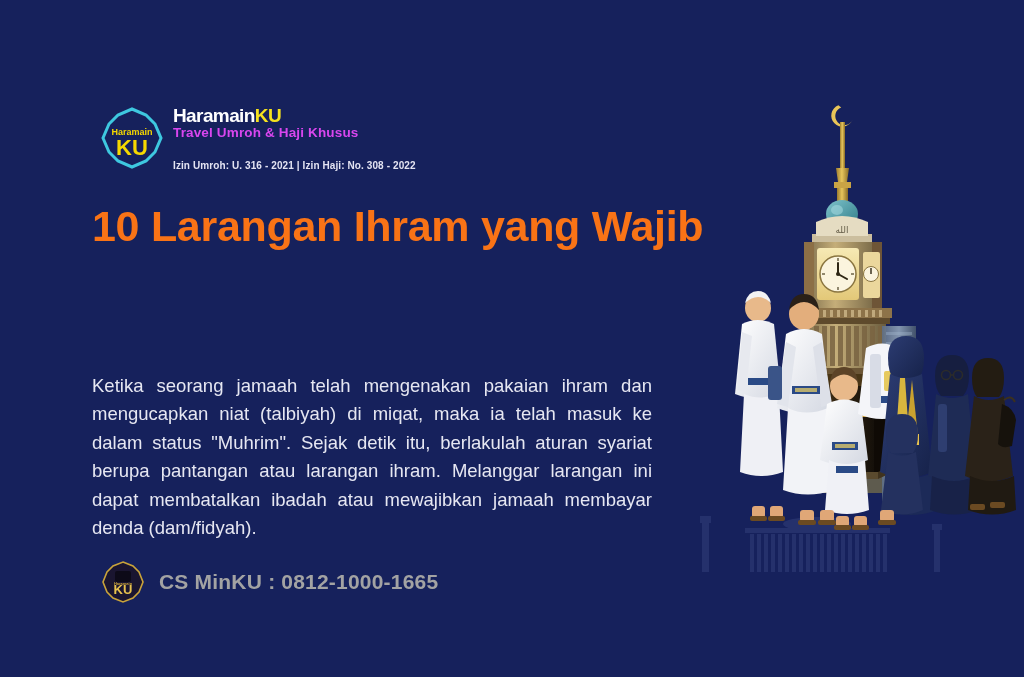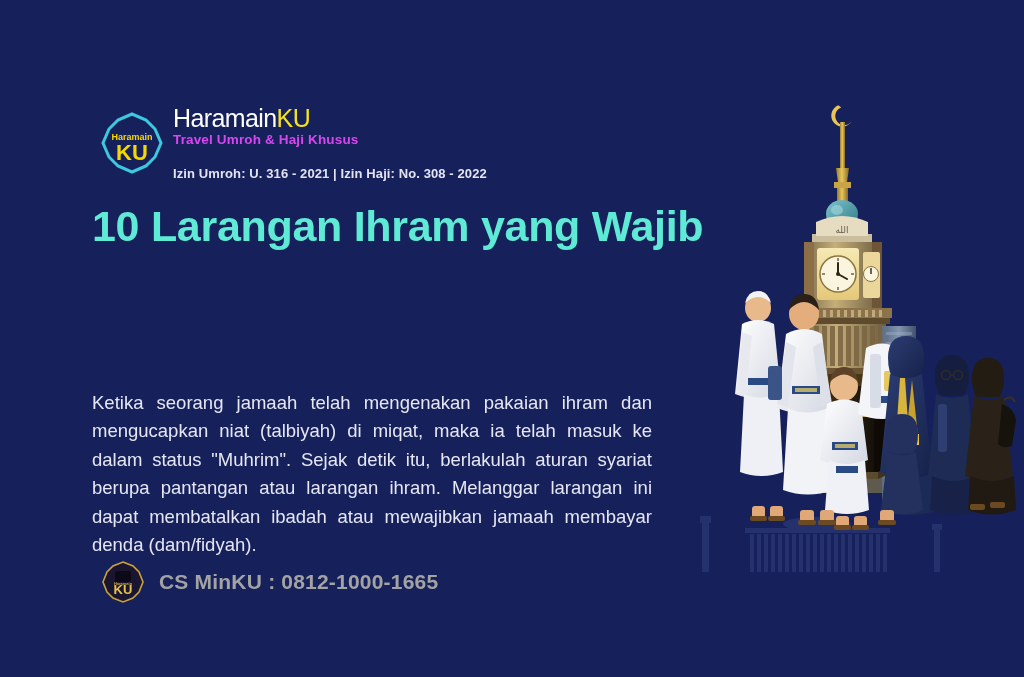--- a/index.html
+++ b/index.html
@@ -47,74 +47,73 @@
     width: 64px;
     height: 64px;
     position: relative;
     flex: none;
   }
   .logo-mark svg { display: block; width: 64px; height: 64px; }
 
   .logo-words { padding-top: 2px; }
 
   .wordmark {
-    font-size: 25px;
-    font-weight: 400;
+    font-size: 19px;
+    font-weight: 700;
     letter-spacing: -0.6px;
     line-height: 1.02;
     white-space: nowrap;
   }
   .wordmark .w-haramain { color: #FFFFFF; }
   .wordmark .w-ku { color: #F5E21E; }
 
   .tagline {
     color: #d946ef;
     font-size: 13.5px;
     font-weight: 700;
     letter-spacing: 0.15px;
     line-height: 1.25;
     margin-top: 0;
     white-space: nowrap;
   }
 
   .license {
     color: #E3E3F2;
-    font-size: 13px;
+    font-size: 10px;
     font-weight: 700;
     letter-spacing: 0.1px;
     margin-top: 18px;
     white-space: nowrap;
   }
 
   
   .headline {
     position: absolute;
     left: 92px;
     top: 203px;
     width: 620px;
-    color: #5eead4;
+    color: #f97316;
     font-size: 43px;
     font-weight: 700;
     line-height: 1.11;
     letter-spacing: -0.3px;
   }
   .headline .hl-line { display: block; }
 
   
   .body-copy {
     position: absolute;
     left: 92px;
     top: 372px;
     width: 560px;
     color: #E6E7F2;
     font-size: 18.5px;
     line-height: 1.54;
     text-align: justify;
     text-justify: inter-word;
-    margin-top: 17px;
   }
 
   
   .contact {
     position: absolute;
     left: 101px;
     top: 560px;
     display: flex;
     align-items: center;
     gap: 14px;

